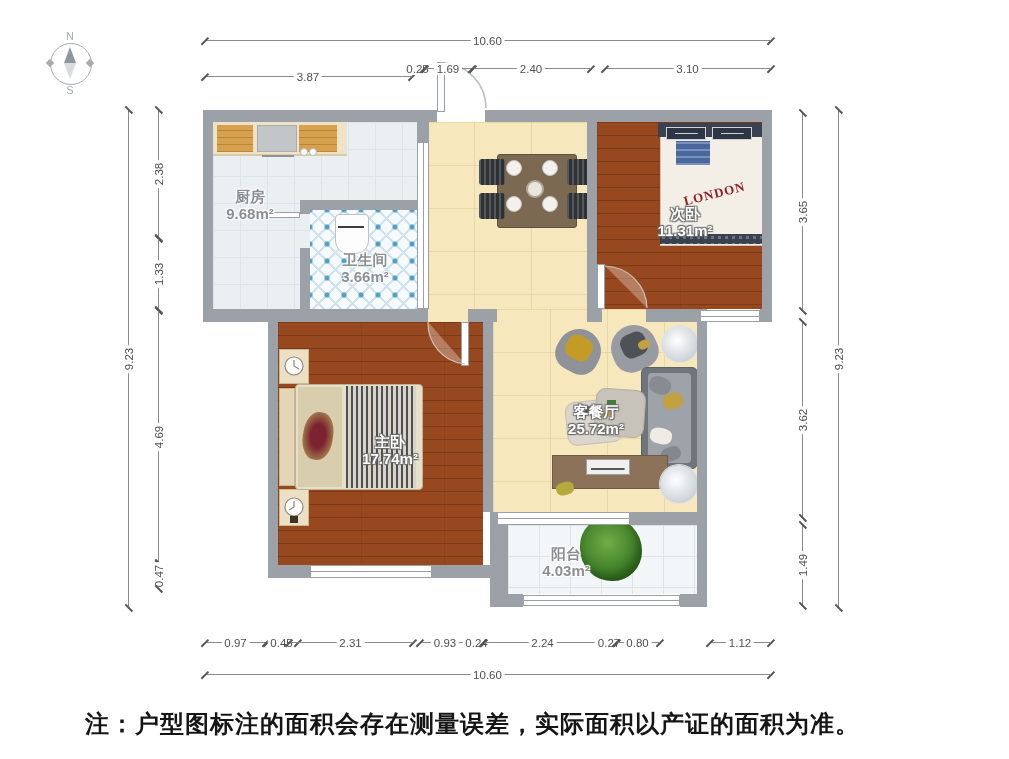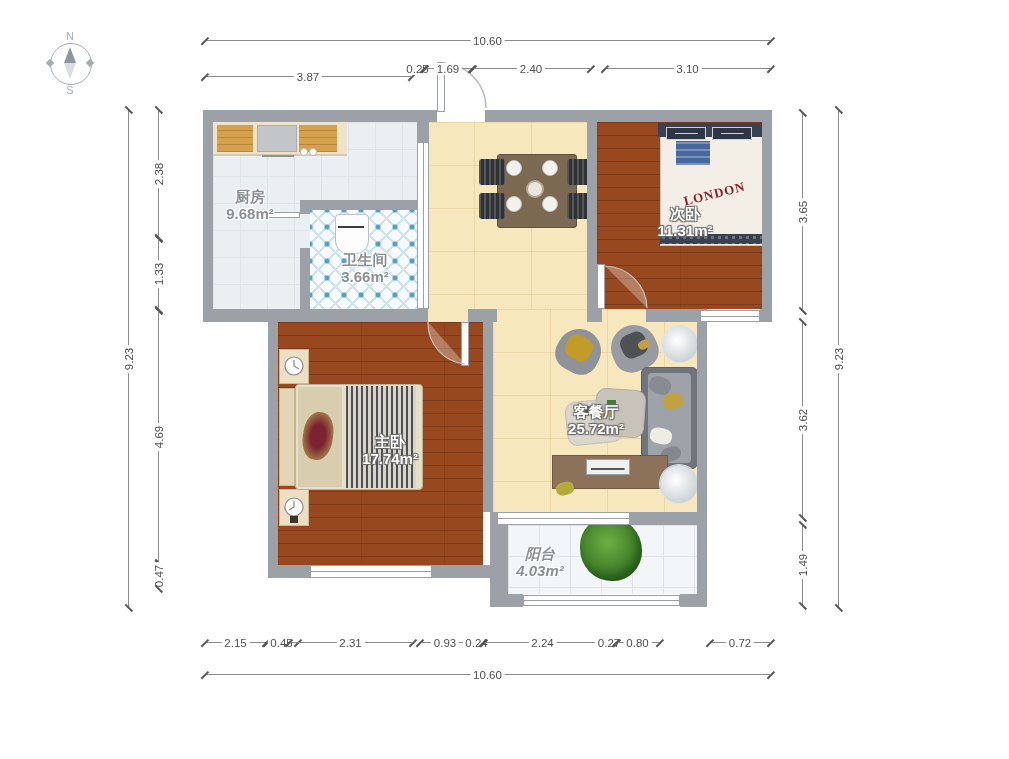--- a/index.html
+++ b/index.html
@@ -219,21 +219,21 @@
     <div class="rarea">11.31m²</div>
   </div>
   <div class="room-label lab-light" style="left:390px;top:450px;">
     <div class="rname">主卧</div>
     <div class="rarea">17.74m²</div>
   </div>
   <div class="room-label lab-light" style="left:596px;top:420px;">
     <div class="rname">客餐厅</div>
     <div class="rarea">25.72m²</div>
   </div>
-  <div class="room-label lab-dark" style="left:540px;top:562px;font-style:italic;">
+  <div class="room-label lab-dark" style="left:566px;top:562px;">
     <div class="rname">阳台</div>
     <div class="rarea">4.03m²</div>
   </div>
 
   <div class="dimh" style="left:205px;top:40px;width:565px;">
       <span class="dlbl">10.60</span>
     </div>
   <div class="dimh" style="left:205px;top:68px;width:206px;margin-top:8px;">
       <span class="dlbl">3.87</span>
     </div>
@@ -244,21 +244,21 @@
       <span class="dlbl">1.69</span>
     </div>
   <div class="dimh" style="left:472px;top:68px;width:118px;">
       <span class="dlbl">2.40</span>
     </div>
   <div class="dimh" style="left:605px;top:68px;width:165px;">
       <span class="dlbl">3.10</span>
     </div>
 
   <div class="dimh" style="left:205px;top:642px;width:61px;">
-      <span class="dlbl">2.15</span>
+      <span class="dlbl">0.97</span>
     </div>
   <div class="dimh" style="left:266px;top:642px;width:31px;">
       <span class="dlbl">0.45</span>
     </div>
   <div class="dimh" style="left:289px;top:642px;width:123px;">
       <span class="dlbl">2.31</span>
     </div>
   <div class="dimh" style="left:420px;top:642px;width:50px;">
       <span class="dlbl">0.93</span>
     </div>
@@ -268,21 +268,21 @@
   <div class="dimh" style="left:483px;top:642px;width:119px;">
       <span class="dlbl">2.24</span>
     </div>
   <div class="dimh" style="left:602px;top:642px;width:14px;">
       <span class="dlbl">0.27</span>
     </div>
   <div class="dimh" style="left:616px;top:642px;width:43px;">
       <span class="dlbl">0.80</span>
     </div>
   <div class="dimh" style="left:710px;top:642px;width:60px;">
-      <span class="dlbl">0.72</span>
+      <span class="dlbl">1.12</span>
     </div>
   <div class="dimh" style="left:205px;top:674px;width:565px;">
       <span class="dlbl">10.60</span>
     </div>
 
   <div class="dimv" style="left:128px;top:110px;height:497px;">
       <span class="dlbl">9.23</span>
     </div>
   <div class="dimv" style="left:158px;top:110px;height:128px;">
       <span class="dlbl">2.38</span>
@@ -303,14 +303,15 @@
   <div class="dimv" style="left:802px;top:322px;height:195px;">
       <span class="dlbl">3.62</span>
     </div>
   <div class="dimv" style="left:802px;top:525px;height:80px;">
       <span class="dlbl">1.49</span>
     </div>
   <div class="dimv" style="left:838px;top:110px;height:497px;">
       <span class="dlbl">9.23</span>
     </div>
 
+  <div class="note">注：户型图标注的面积会存在测量误差，实际面积以产证的面积为准。</div>
 
 </div>
 
 </body></html>

